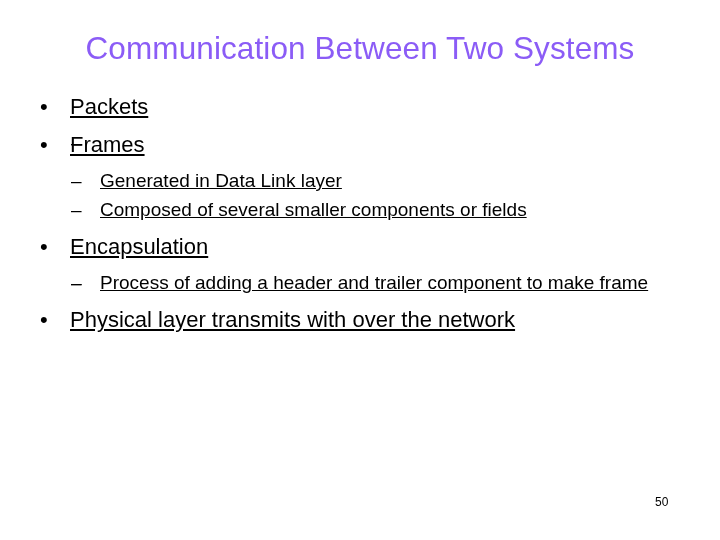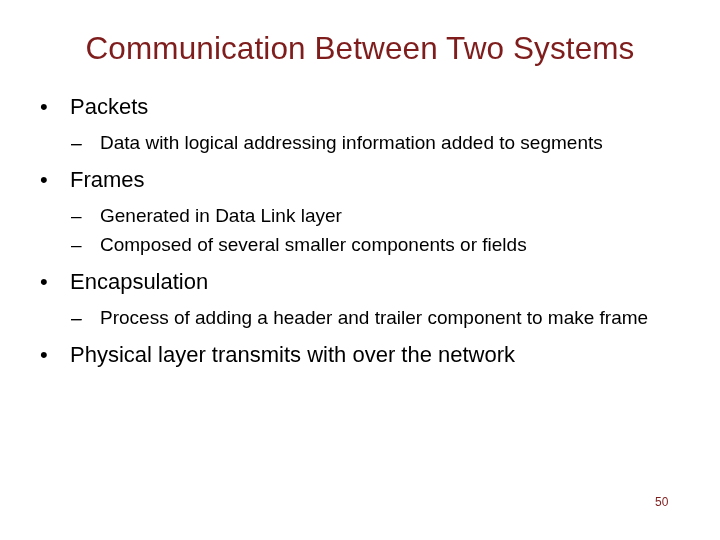--- a/index.html
+++ b/index.html
@@ -24,21 +24,21 @@
     position: absolute;
     left: 36px;
     top: 28px;
     width: 648px;
     text-align: center;
     font-size: 31.5px;
     line-height: 40px;
     font-weight: 400;
     letter-spacing: 0.1px;
     white-space: nowrap;
-    color: #7f1d1d;
+    color: #8b5cf6;
   }
   .body-area {
     position: absolute;
     left: 0;
     top: 92px;
     width: 720px;
   }
   .bullet-l1 {
     position: relative;
     font-size: 22px;
@@ -69,28 +69,29 @@
     line-height: 29px;
   }
   .l2-group {
     margin-top: 6px;
   }
   .gap-after-group {
     margin-top: 8px;
   }
   .bullet-text {
     display: block;
+    text-decoration: underline;
   }
   .slide-number {
     position: absolute;
     left: 655px;
     top: 495px;
     font-size: 12px;
     line-height: 14px;
-    color: #7f1d1d;
+    color: #000000;
   }
 </style>
 </head>
 <body>
 
 <div class="slide">
 
   <div class="slide-title">Communication Between Two Systems</div>
 
   <div class="body-area">
@@ -98,21 +99,20 @@
     <div class="bullet-l1">
       <span class="marker">•</span>
       <span class="bullet-text">Packets</span>
     </div>
     <div class="l2-group">
       <div class="bullet-l2">
         <span class="marker">–</span>
       </div>
       <div class="bullet-l2">
         <span class="marker">–</span>
-        <span class="bullet-text">Data with logical addressing information added to segments</span>
       </div>
     </div>
 
     <div class="bullet-l1 gap-after-group">
       <span class="marker">•</span>
       <span class="bullet-text">Frames</span>
     </div>
     <div class="l2-group">
       <div class="bullet-l2">
         <span class="marker">–</span>

